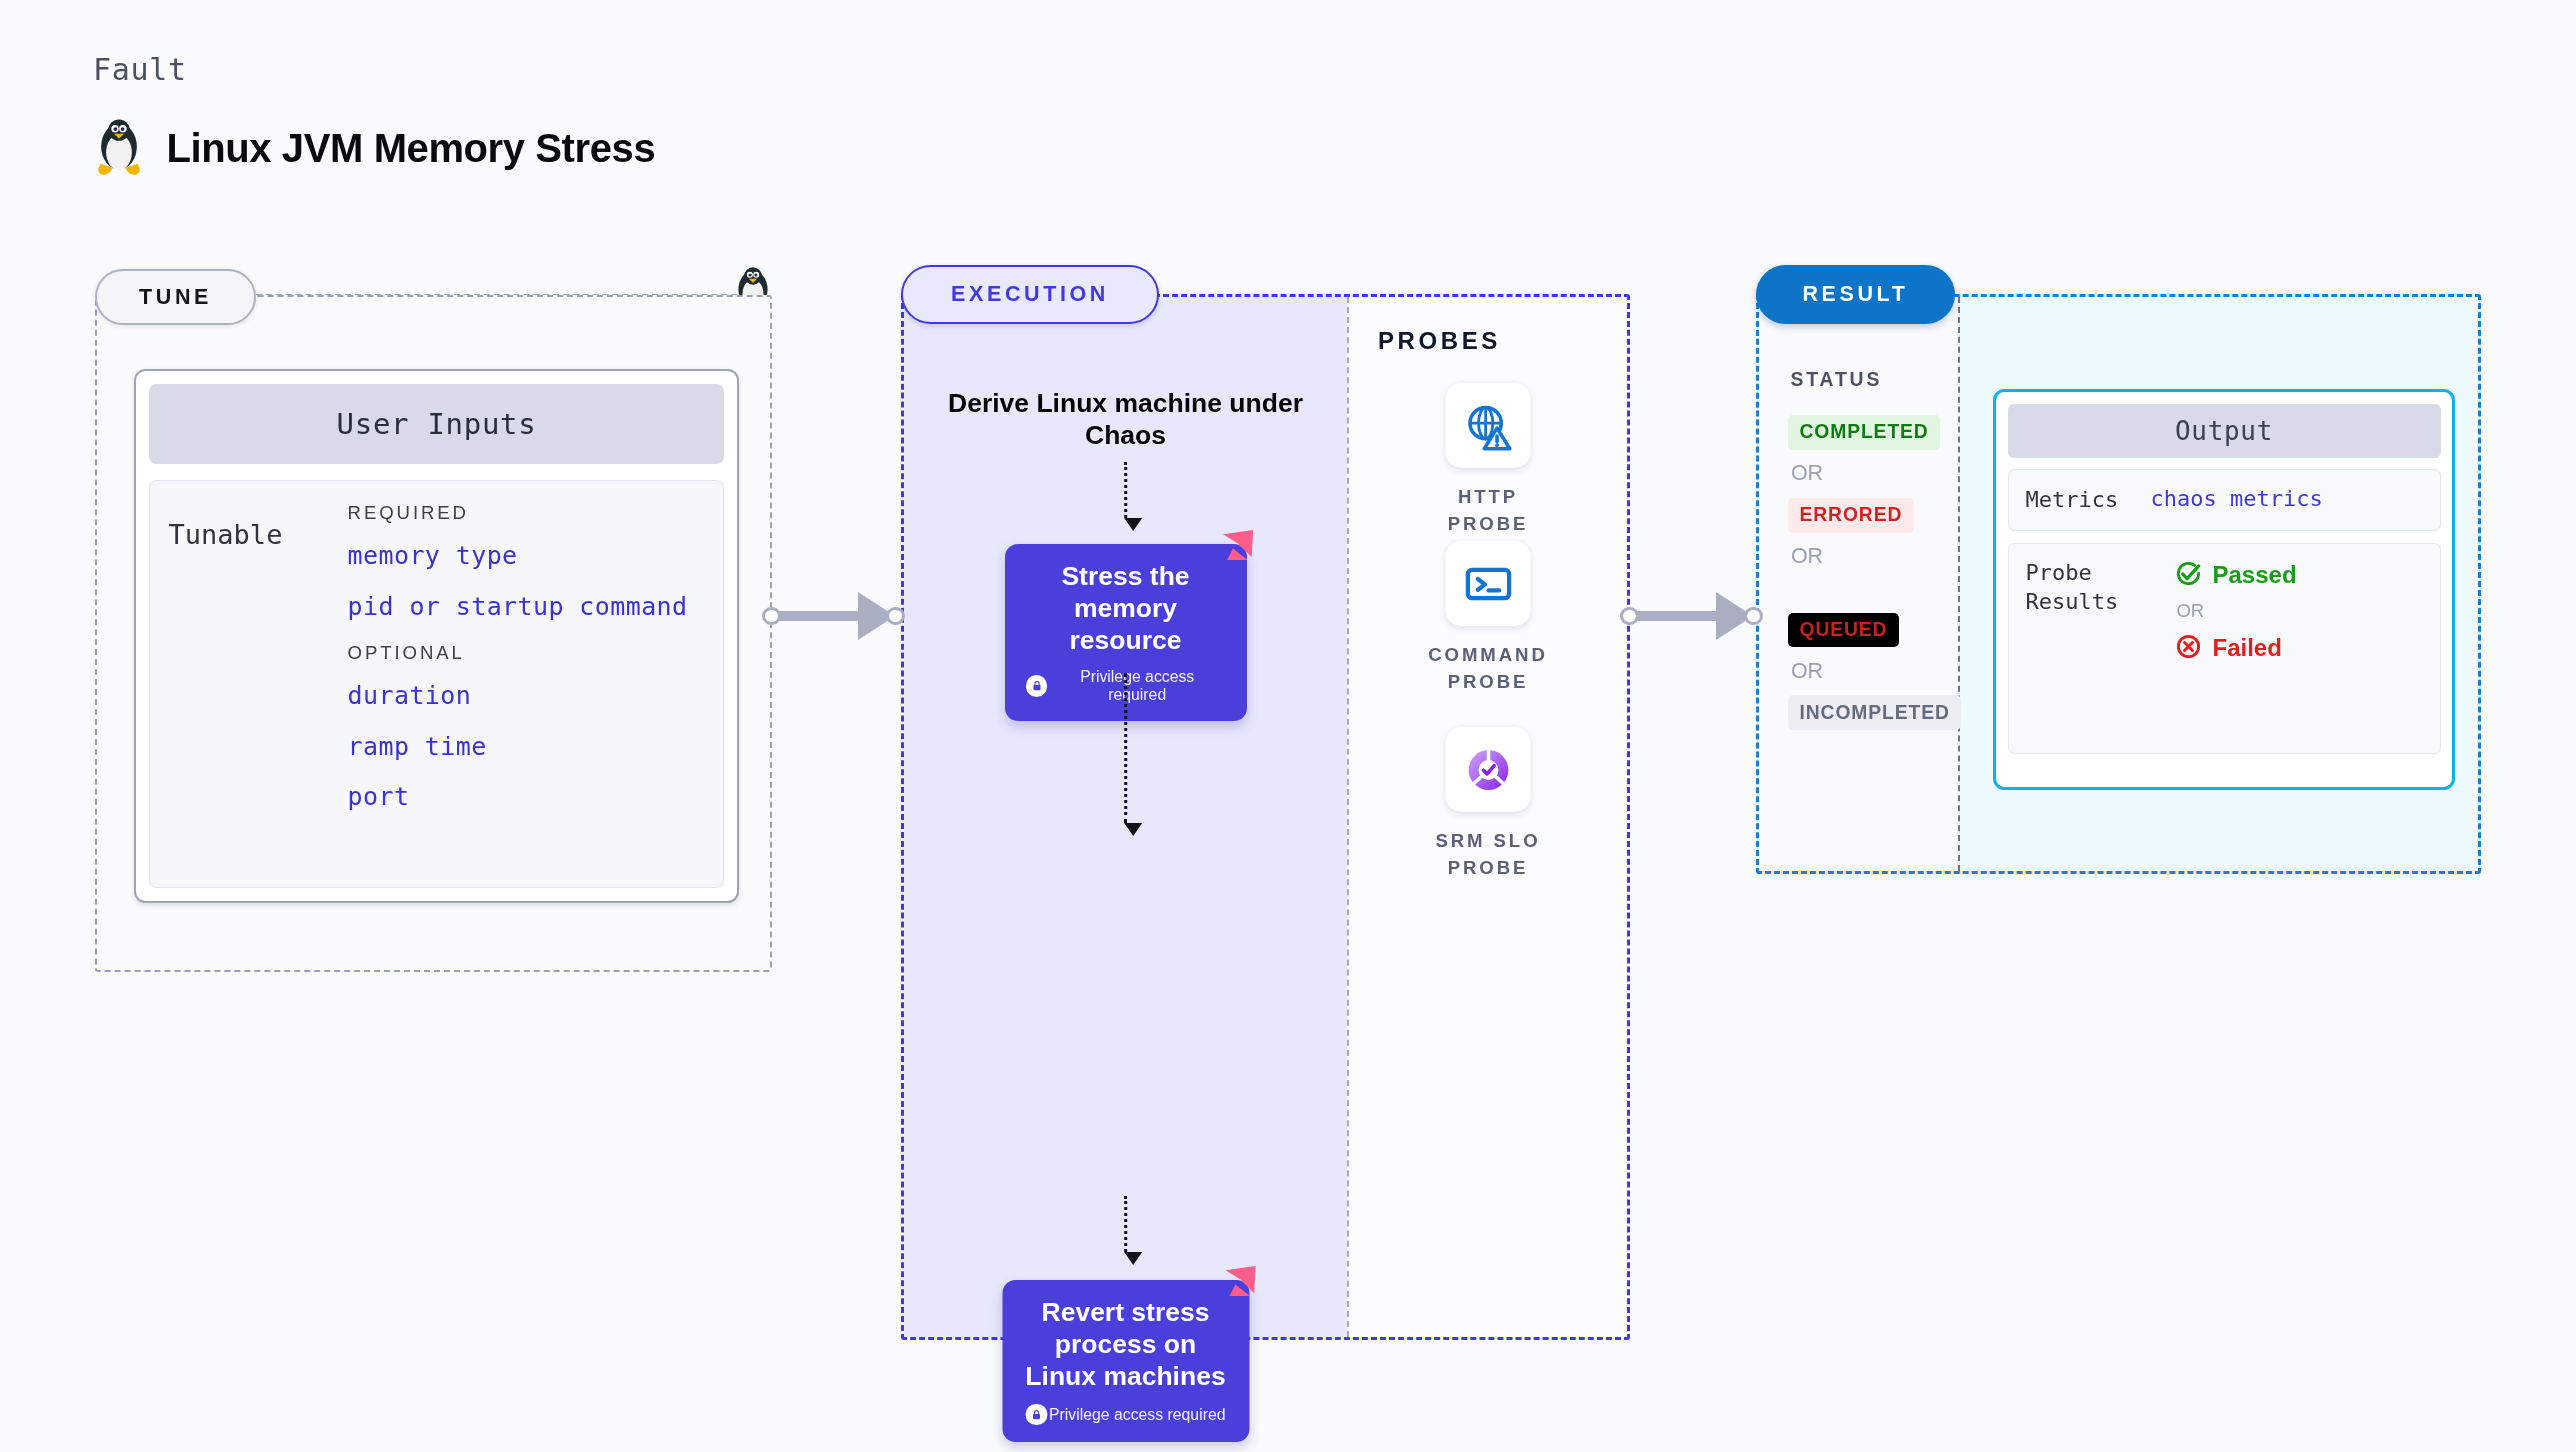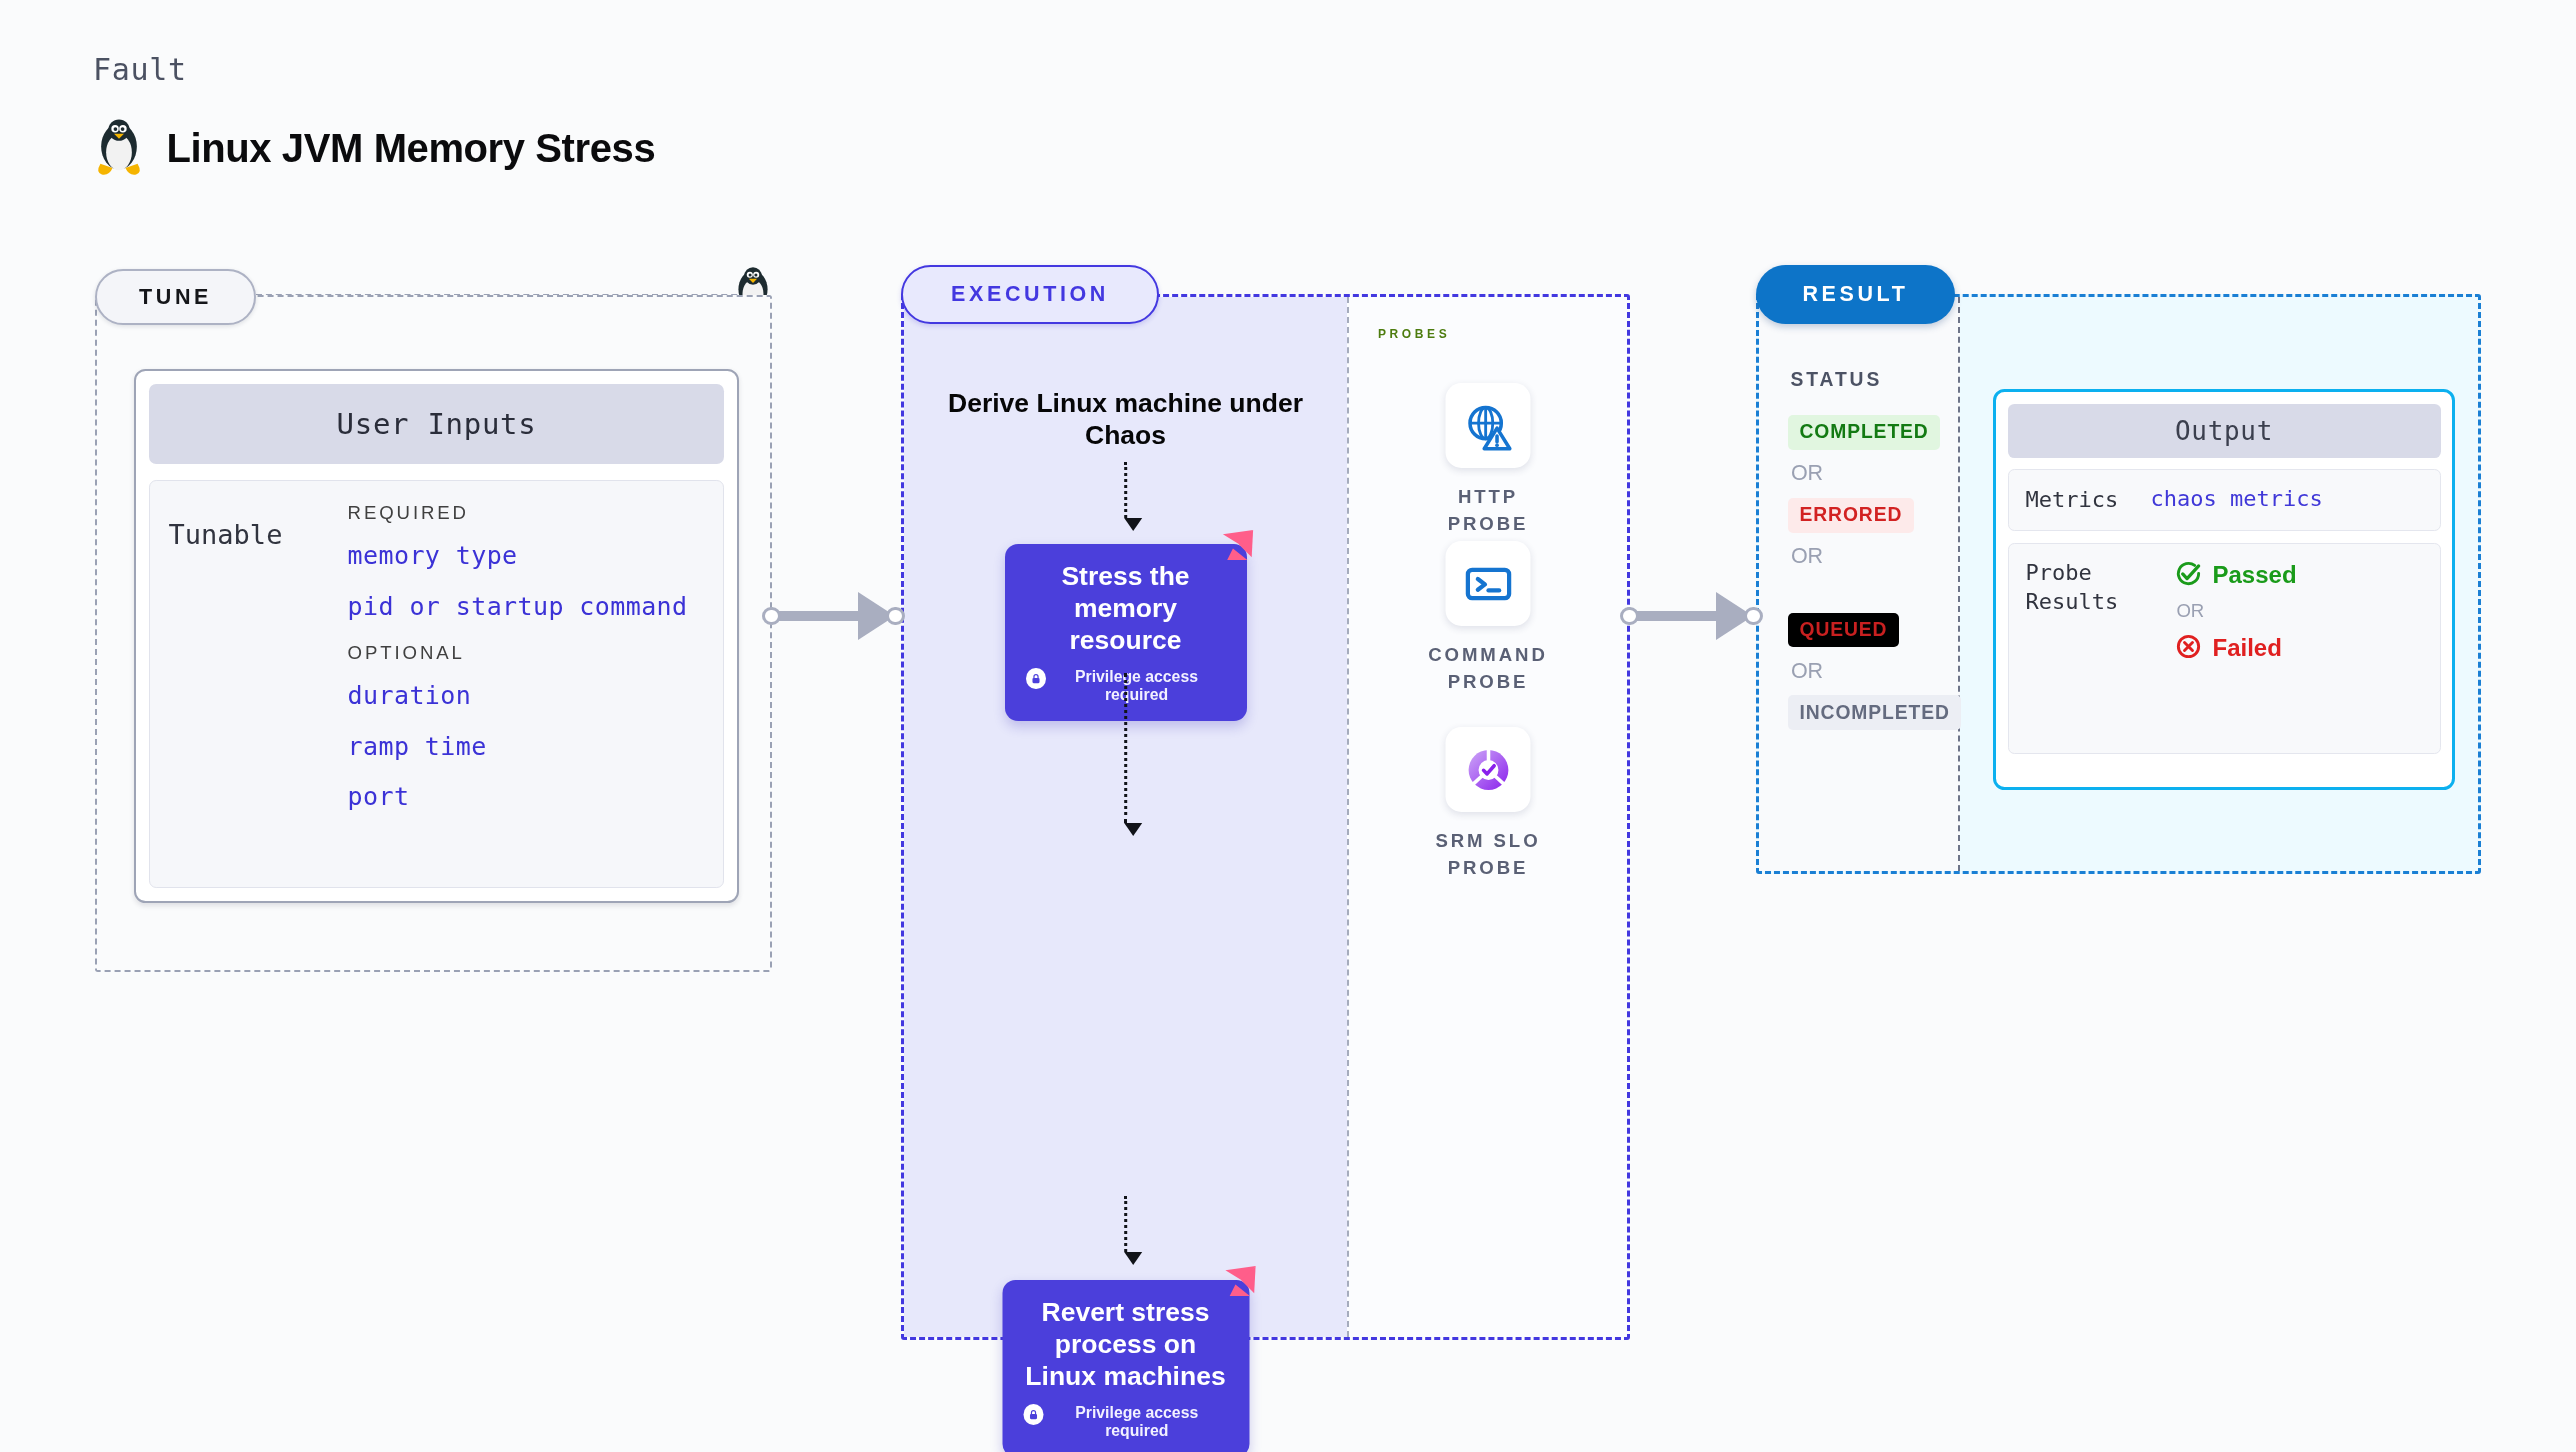--- a/index.html
+++ b/index.html
@@ -124,40 +124,40 @@
     margin:0 auto;
   }
   .exec-card {
     position:absolute; left:50%; transform:translateX(-50%);
     background:#4b3fdb; border-radius:13px; color:#fff;
     box-shadow:0 5.7px 11.5px rgba(50,40,180,.22);
     text-align:center; padding:17px 21.5px;
   }
   .exec-card .title { font-size:26.5px; font-weight:bold; line-height:1.2; }
   .exec-card .privilege {
-    margin-top:11.5px; display:flex; align-items:flex-start; justify-content:center;
-    gap:2px; font-size:15.8px; color:#f2f1ff;font-weight:bold;
+    margin-top:11.5px; display:flex; align-items:center; justify-content:center;
+    gap:2px; font-size:15.8px; color:#f2f1ff;
   }
   .lock-badge {
     width:21.5px; height:21.5px; border-radius:50%; background:#ffffff;
     display:flex; align-items:center; justify-content:center;
   }
   .harness-mark { position:absolute; right:-9.3px; top:-17px; }
   #clock-wrap {
     position:absolute; left:50%; transform:translateX(-50%);
     top:761px; text-align:center;
   }
   #clock-label {
     margin-top:11.5px; font-size:26.5px; font-weight:bold; color:#060607; line-height:1.22;
   }
 
   
   #probes-title {
     position:absolute; left:29px; top:30px;
-    font-size:12px; letter-spacing:3.6px; color:#4d7c0f; font-weight:bold;
+    font-size:24px; letter-spacing:3.6px; color:#0f172a; font-weight:bold;
   }
   .probe-item {
     position:absolute; left:50%; transform:translateX(-50%); text-align:center;
   }
   .probe-tile {
     width:85px; height:85px; background:#ffffff; border-radius:15.8px;
     box-shadow:0 2.9px 7.2px rgba(40,50,90,.12);
     display:flex; align-items:center; justify-content:center; margin:0 auto;
   }
   .probe-caption {

